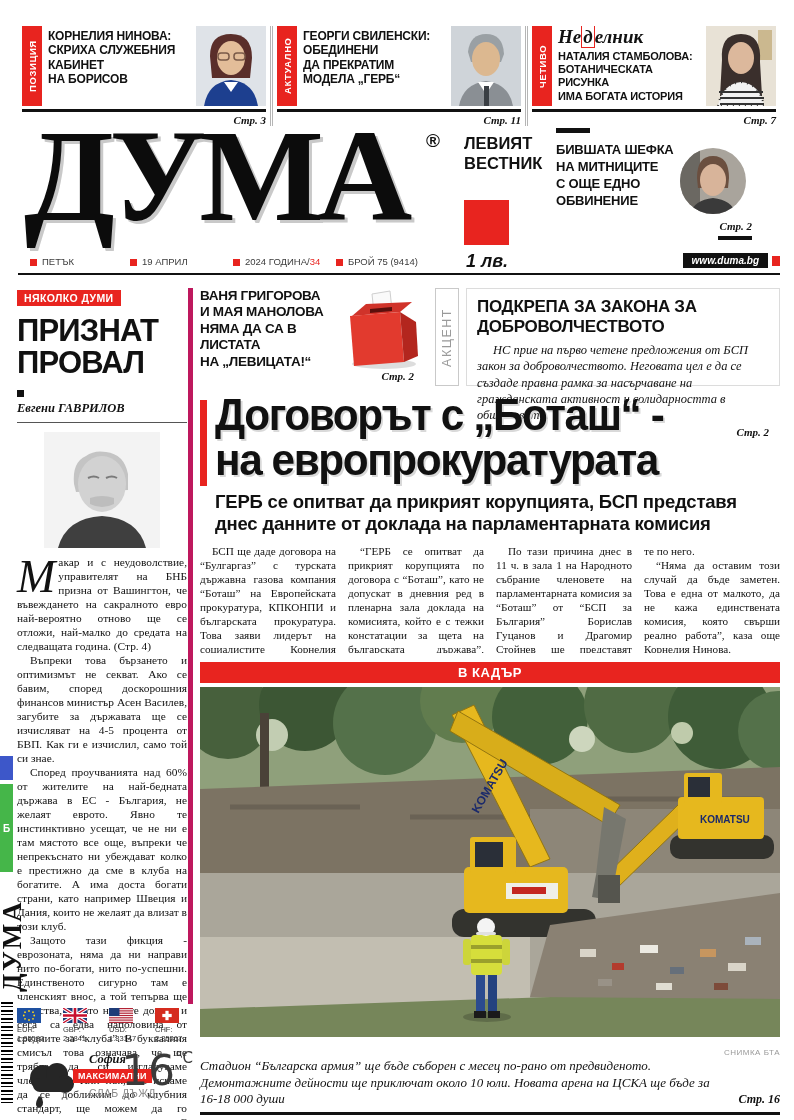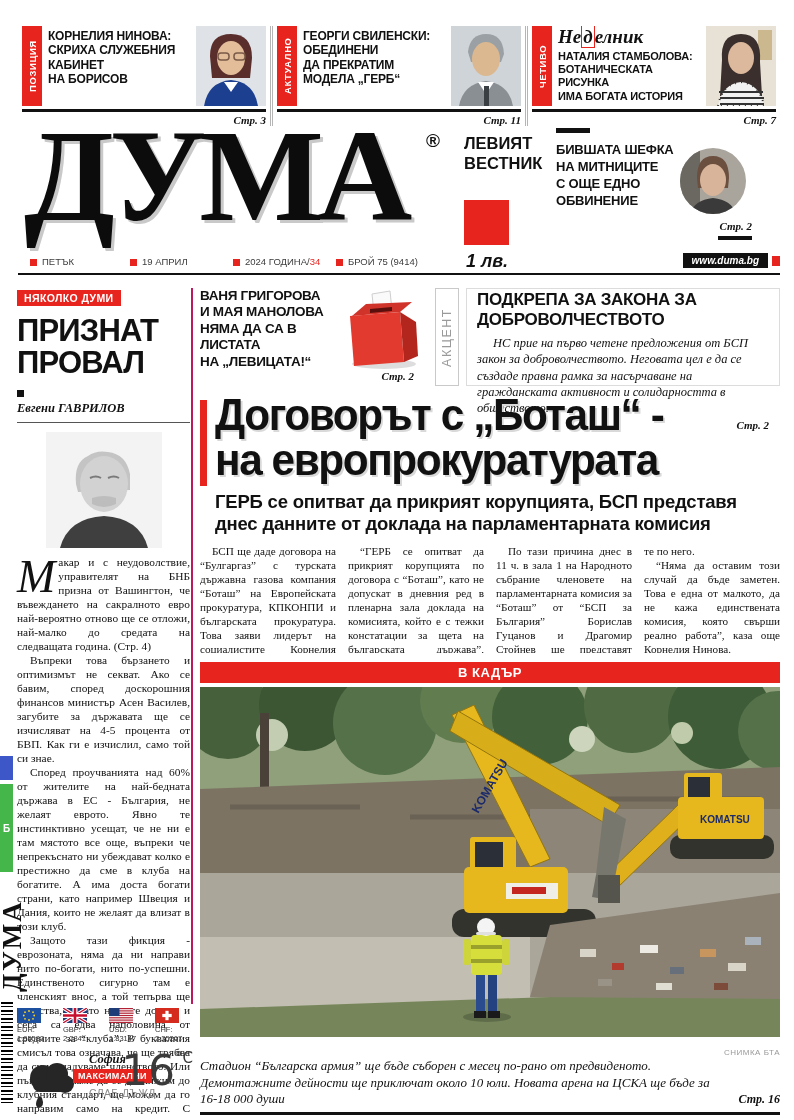--- a/index.html
+++ b/index.html
@@ -52,21 +52,21 @@
   
   .rail-blue{position:absolute;left:0;top:756px;width:13px;height:24px;background:#3d57c9;}
   .rail-green{position:absolute;left:0;top:784px;width:13px;height:88px;background:#45b649;color:#fff;
               font-size:10px;font-weight:bold;display:flex;align-items:center;justify-content:center;}
   .rail-logo{position:absolute;left:-3px;top:880px;height:112px;writing-mode:vertical-rl;transform:rotate(180deg);
              font-family:"Liberation Serif",serif;font-weight:bold;font-size:27px;letter-spacing:2px;}
   .rail-barcode{position:absolute;left:1px;top:1002px;width:12px;height:104px;
                 background:repeating-linear-gradient(180deg,#000 0 2px,#fff 2px 4px,#000 4px 5px,#fff 5px 8px);}
 
   
-  .leftcol{position:absolute;left:17px;top:288px;width:176px;height:716px;border-right:2px solid #be185d;padding-right:1px;}
+  .leftcol{position:absolute;left:17px;top:288px;width:176px;height:716px;border-right:5px solid #be185d;padding-right:1px;}
   .some-words{display:inline-block;background:var(--red);color:#fff;font-weight:bold;font-size:10.5px;
               padding:2px 7px;letter-spacing:.4px;}
   .op-headline{margin-top:9px;font-size:31px;font-weight:bold;line-height:1.03;letter-spacing:-.8px;}
   .op-bullet{width:7px;height:7px;background:#111;margin-top:11px;}
   .op-author{margin-top:4px;font-family:"Liberation Serif",serif;font-style:italic;font-weight:bold;font-size:12.5px;}
   .op-rule{height:1px;background:#555;margin-top:6px;}
   .op-photo{width:116px;height:116px;margin:9px auto 7px;}
   .op-body{font-family:"Liberation Serif",serif;font-size:11.4px;line-height:1.23;text-align:justify;}
   .op-body p{text-indent:13px;}
   .op-body p.first{text-indent:0;}
@@ -89,21 +89,21 @@
 
   
   .main{position:absolute;left:200px;top:288px;width:580px;}
   .accent-row{display:flex;height:98px;}
   .vanya{width:228px;position:relative;flex:none;}
   .v-title{font-weight:bold;font-size:13.5px;line-height:1.22;letter-spacing:-.3px;width:152px;}
   .v-box{position:absolute;right:6px;top:0;}
   .v-page{position:absolute;right:14px;bottom:4px;}
   .accent-box{width:24px;margin:0 7px;border:1px solid #c9c9c9;display:flex;align-items:center;justify-content:center;flex:none;}
   .accent-box span{writing-mode:vertical-rl;transform:rotate(180deg);color:#9a9a9a;font-size:12.5px;letter-spacing:1.5px;}
-  .support{flex:1;border:1px solid #dcdcdc;padding:1px 10px 3px 10px;}
+  .support{flex:1;border:1px solid #dcdcdc;padding:8px 10px 3px 10px;}
   .s-head{font-weight:bold;font-size:17px;letter-spacing:-.3px;}
   .s-text{font-family:"Liberation Serif",serif;font-style:italic;font-size:12.5px;line-height:1.3;margin-top:5px;text-indent:16px;}
   .s-page{margin-top:3px;}
 
   .headline-wrap{position:relative;margin-top:7px;}
   .red-bar{position:absolute;left:0;top:7px;width:7px;height:86px;background:var(--red);}
   .headline{margin-left:15px;font-size:45px;font-weight:bold;line-height:.99;letter-spacing:-1.5px;
             transform:scaleX(.94);transform-origin:0 0;text-shadow:2px 2px 0 #d9d9d9;}
   .subhead{margin-left:15px;margin-top:9px;font-size:18.5px;font-weight:bold;line-height:1.2;letter-spacing:-.2px;width:540px;}
 

